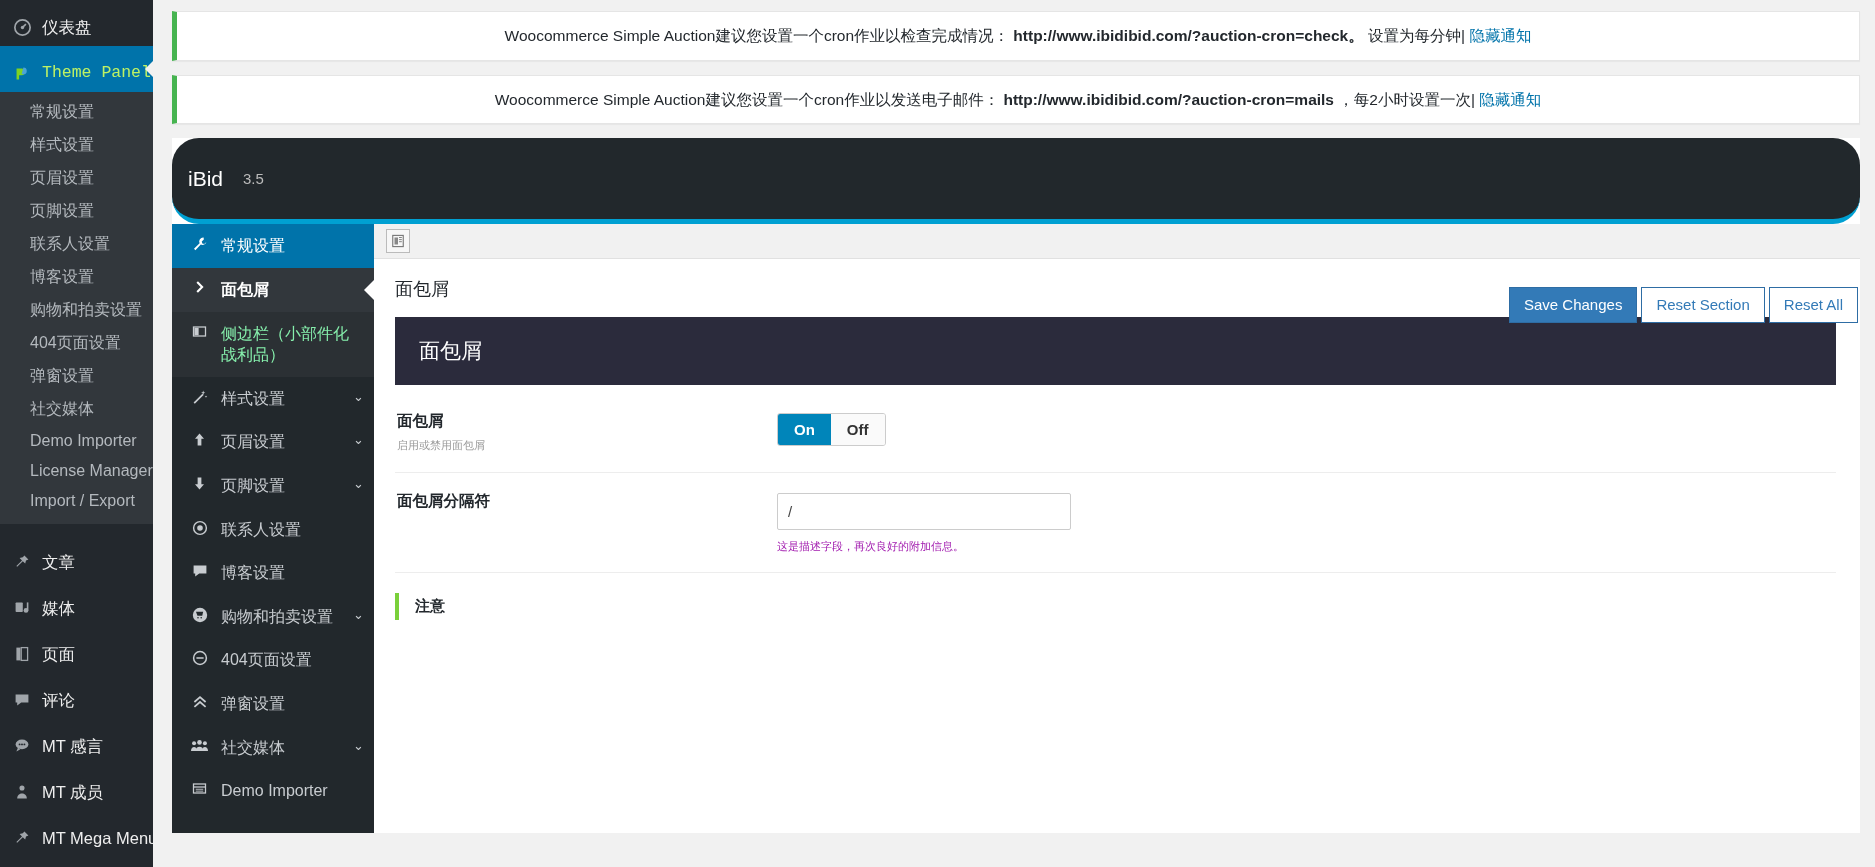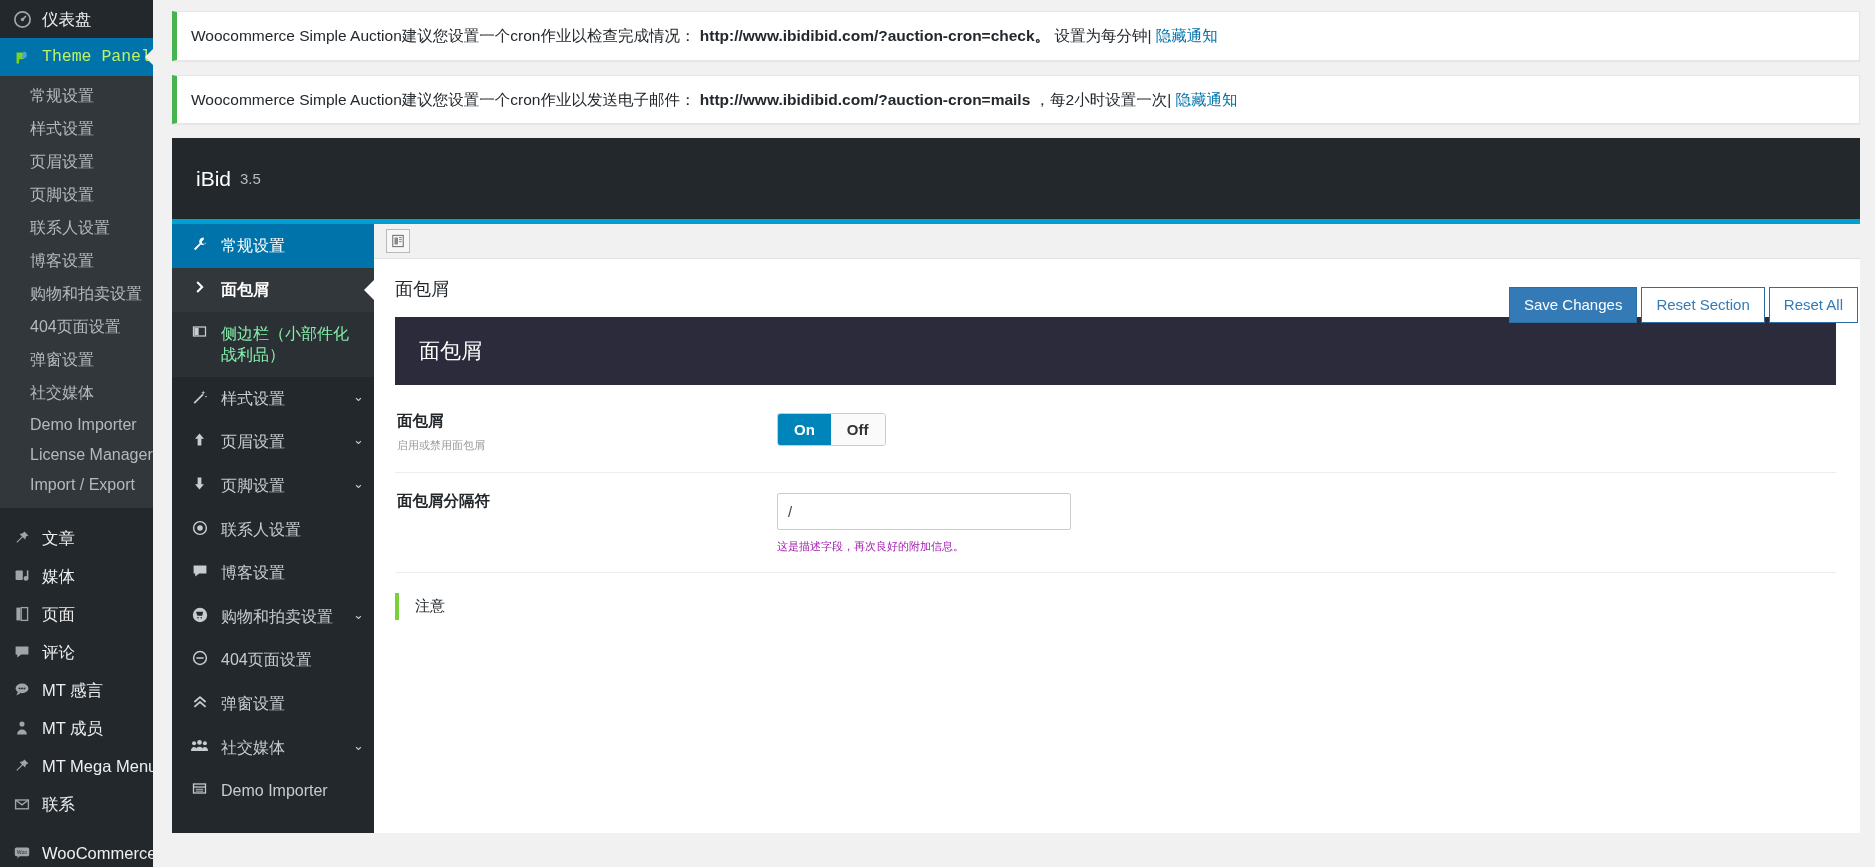--- a/index.html
+++ b/index.html
@@ -17,21 +17,21 @@
     background: #23282d;
     color: #eee;
     height: 867px;
     overflow: hidden;
     position: relative;
     z-index: 20;
   }
   .wp-item {
     display: flex; align-items: center;
     gap: 9px;
-    padding: 8px 0 8px 11px;
+    padding: 16px 0 8px 11px;
     font-size: 16.5px;
     color: #eee;
     line-height: 1.25;
     white-space: nowrap;
   }
   .wp-item.top { font-weight: bold; }
   .wp-item .ico {
     width: 22px; height: 22px; flex: 0 0 22px;
     display: flex; align-items: center; justify-content: center;
     color: #a0a5aa; font-size: 16px;
@@ -53,21 +53,21 @@
     padding: 6px 0 6px 30px;
     font-size: 16px; color: #b4b9be;
     white-space: nowrap;
   }
   .wp-sep { height: 11px; }
 
   
   #right { flex: 1; height: 867px; overflow: hidden; position: relative; background: #f1f1f1; }
 
   
-  .notices { padding: 11px 15px 0 19px; }
+  .notices { padding: 11px 15px 0 19px; text-align: center; }
   .notice {
     background: #fff;
     border: 1px solid #e5e5e5;
     border-left: 5px solid #46b450;
     box-shadow: 0 1px 1px rgba(0,0,0,.04);
     padding: 13px 14px;
     margin-bottom: 14px;
     font-size: 15.5px;
     color: #23282d;
     line-height: 1.4;
@@ -78,29 +78,30 @@
   .notice a { color: #0073aa; text-decoration: none; }
 
   
   #redux {
     margin: 14px 15px 0 19px;
     background: #fff;
   }
   #redux-header {
     background: #22282c;
     height: 86px;
-    padding: 0 24px;
+    padding: 0 16px;
     display: flex; align-items: center;
     border-bottom: 5px solid #00a0d2;
+    border-radius: 27px;
   }
   .redux-title {
     color: #fff; font-size: 21px; font-weight: 300;
   }
   .redux-ver {
-    color: #bbb; font-size: 15px; margin-left: 9px;
+    color: #bbb; font-size: 15px; margin-left: 20px;
   }
   #redux-body { display: flex; min-height: 560px; background: #fff; }
 
   
   #redux-nav {
     width: 202px; flex: 0 0 202px;
     background: #22282c;
     padding-bottom: 20px;
   }
   .rx-item {
@@ -193,21 +194,21 @@
   }
   .ctrl-desc { font-size: 11px; color: #a21caf; margin-top: 9px; }
 
   
   .inner-note {
     border-left: 4px solid #7ad03a;
     background: #fff;
     padding: 4px 0 4px 16px;
     margin-top: 20px;
   }
-  .inner-note-title { font-size: 15px; font-weight: normal; color: #23282d; margin-bottom: 0; }
+  .inner-note-title { font-size: 15px; font-weight: bold; color: #23282d; margin-bottom: 0; }
   .inner-note-body { font-size: 15px; color: #444; line-height: 1.5; }
   .inner-note-body a { color: #0073aa; font-weight: bold; text-decoration: none; }
 
   
   #save-bar {
     position: absolute;
     right: 17px;
     top: 287px;
     display: flex;
   }

